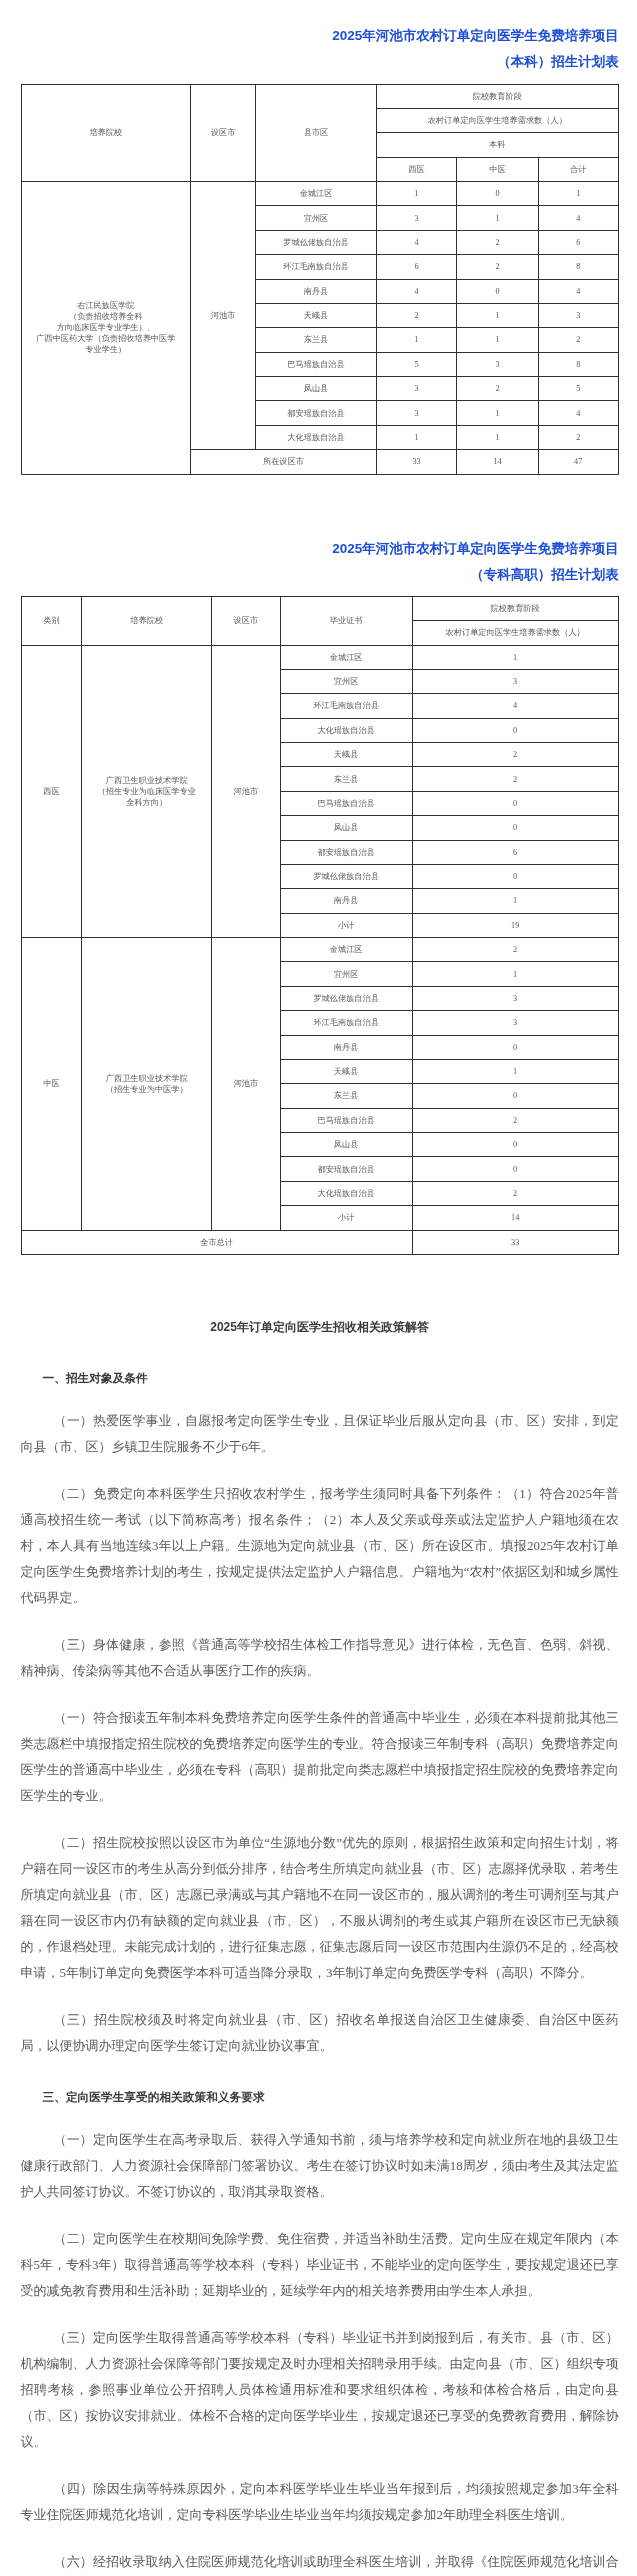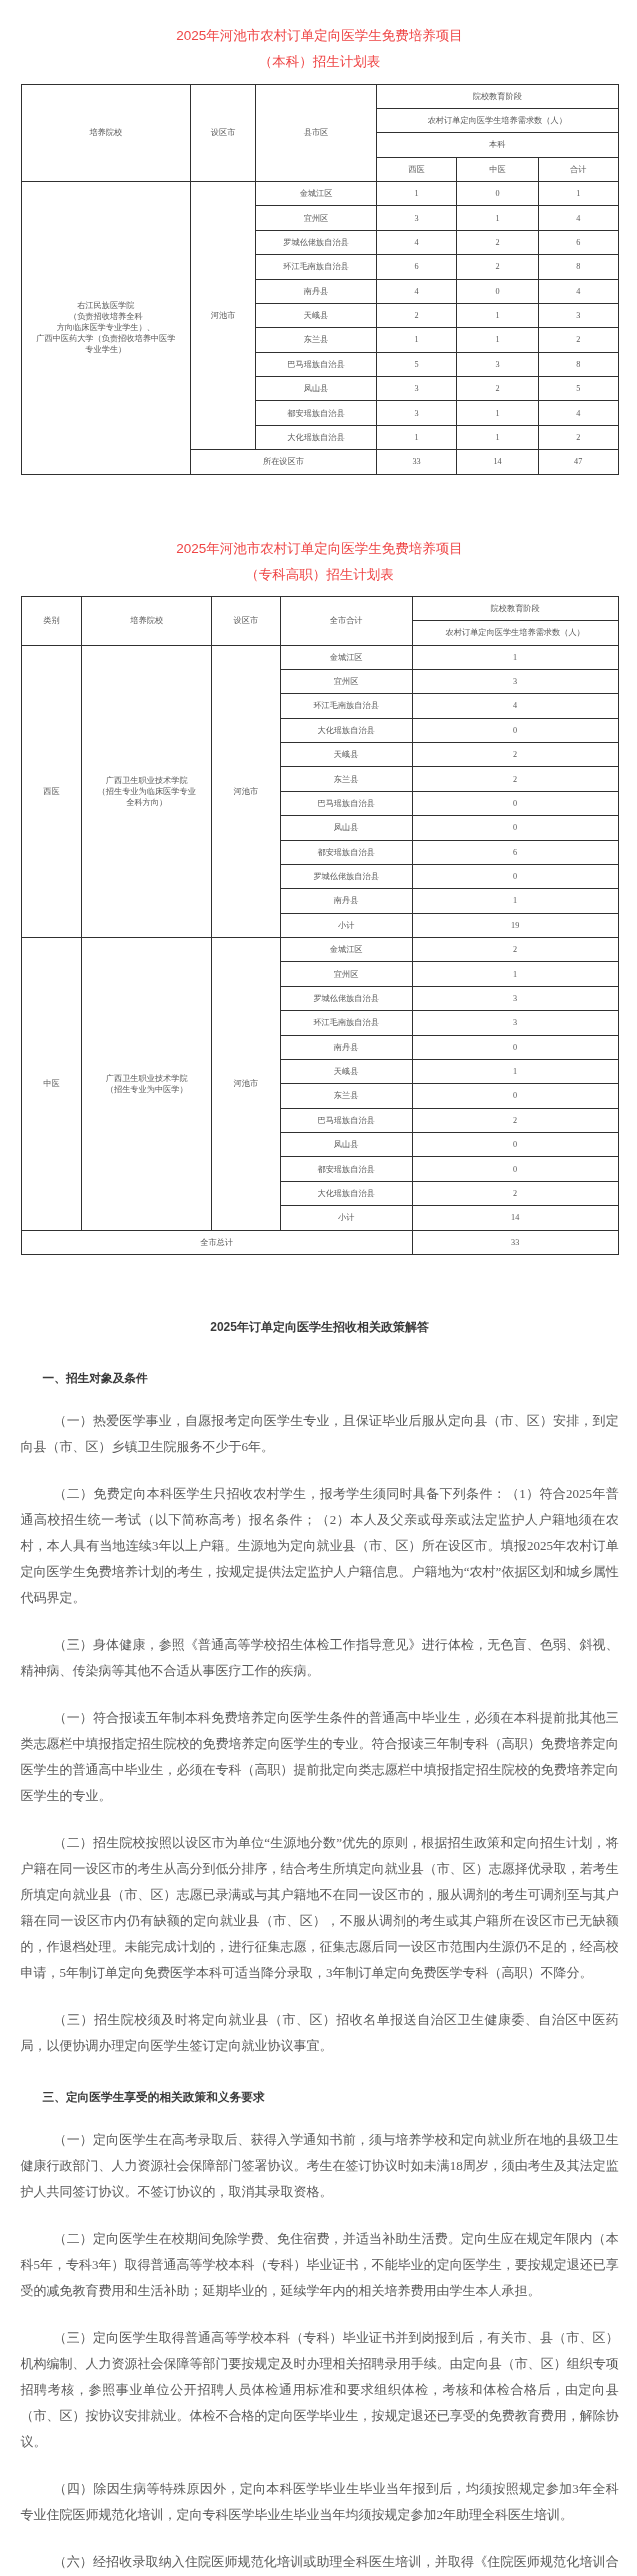--- a/index.html
+++ b/index.html
@@ -1,21 +1,21 @@
 <!DOCTYPE html>
 <html style="font-size:9.4px"><head>
 <meta charset="utf-8">
 <style>
   html,body { margin:0; padding:0; background:#ffffff; }
   body { font-family:"Liberation Serif", serif; color:#595959; }
   .page { width:638px; margin:0 auto; background:#fff; }
   .content { padding:23.4px 19.3px 35px 20.5px; }
 
-  .doc-title { text-align:center; font-family:"Liberation Sans", sans-serif;
-               font-weight:normal; color:#ef4444; font-size:13.5px; line-height:26px; }
+  .doc-title { text-align:right; font-family:"Liberation Sans", sans-serif;
+               font-weight:bold; color:#1d4ed8; font-size:13.5px; line-height:26px; }
   .doc-title div { min-height:26px; }
   .t2-title { margin-top:61px; }
   .data-table { border-collapse:collapse; width:100%; table-layout:fixed; margin-top:8.2px; }
   .data-table td { border:0.6px solid #303030; text-align:center; vertical-align:middle;
                    font-size:8.2px; color:#595959; padding:1.2px 2.3px; height:21px; line-height:1.35; }
   .multiline { white-space:pre-line; line-height:20.5px; }
 
   .policy-title { margin-top:59px; text-align:center; font-family:"Liberation Sans", sans-serif;
                   font-weight:bold; color:#3a3a3a; font-size:12px; line-height:26px; }
   .section-heading { font-family:"Liberation Sans", sans-serif; font-weight:bold; color:#3a3a3a;
@@ -153,21 +153,21 @@
           <col style="width:21.7%">
           <col style="width:11.5%">
         <col style="width:22.1%">
           <col style="width:34.5%">
       </colgroup>
       <tbody>
         <tr>
           <td rowspan="2">类别</td>
           <td rowspan="2">培养院校</td>
           <td rowspan="2">设区市</td>
-          <td rowspan="2">全市合计</td>
+          <td rowspan="2">毕业证书</td>
           <td>院校教育阶段</td>
         </tr>
         <tr>
           <td>农村订单定向医学生培养需求数（人）</td>
         </tr>
         <tr>
           <td rowspan="12">西医</td>
           <td rowspan="12" class="multiline">广西卫生职业技术学院
 （招生专业为临床医学专业
 全科方向）</td>

